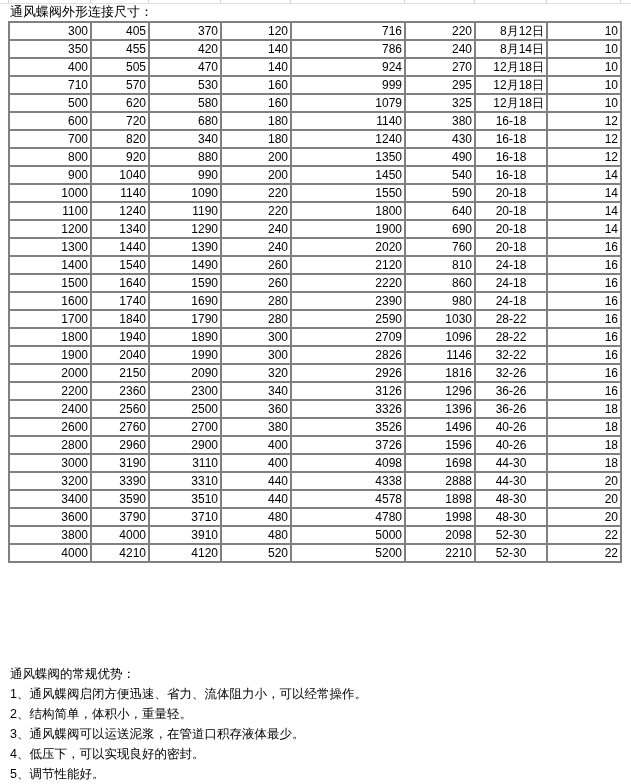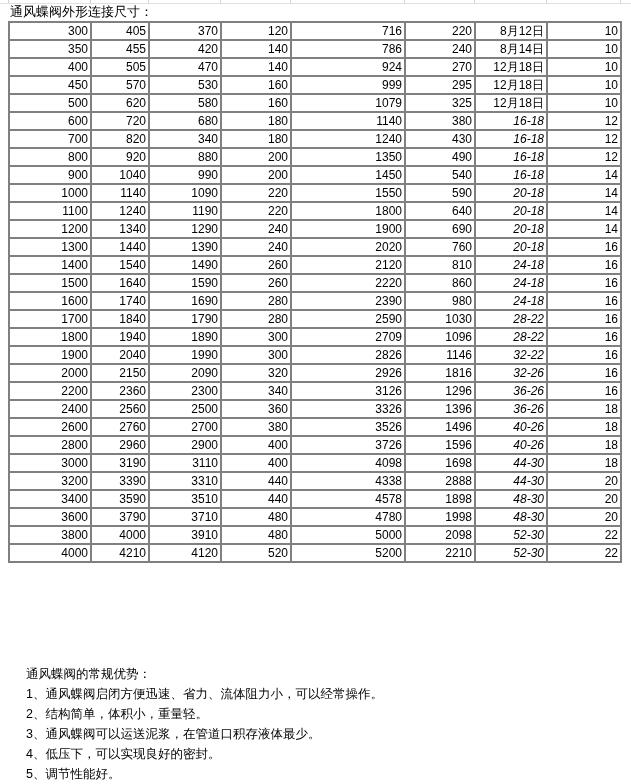--- a/index.html
+++ b/index.html
@@ -6,24 +6,24 @@
   body { width:631px; height:784px; position:relative; overflow:hidden;
          font-family: "Liberation Sans", "DejaVu Sans", sans-serif; color:#000; }
   .top-strip { position:absolute; left:0; top:0; width:631px; height:3px; border-bottom:1px solid #e0e0e0; }
   .top-strip span { position:absolute; top:0; width:1px; height:3px; background:#d4d4d4; }
   .title { position:absolute; left:10px; top:4px; font-size:13px; line-height:16px; }
   table.dims { position:absolute; left:8px; top:21px; border-collapse:collapse; table-layout:fixed; }
   table.dims td { border:2px solid #808080; height:16px; padding:0 2px; font-size:12px; line-height:16px;
                   white-space:nowrap; overflow:hidden; box-sizing:border-box; }
   table.dims tr.head td { text-align:left; }
   table.dims td.num { text-align:right; }
-  table.dims td.txt { text-align:right;font-style:italic; }
+  table.dims td.txt { text-align:center; }
   table.dims td.center { text-align:center; }
   .notes { position:absolute; left:10px; top:664px; font-size:12.5px; line-height:20px; }
-  .notes div { white-space:nowrap;margin-left:16px; }
+  .notes div { white-space:nowrap; }
 </style>
 </head>
 <body>
 
 <div class="top-strip">
   <span style="left:8px"></span>
     <span style="left:90px"></span>
     <span style="left:148px"></span>
   <span style="left:220px"></span>
     <span style="left:290px"></span>
@@ -71,21 +71,21 @@
         <td class="num">400</td>
         <td class="num">505</td>
         <td class="num">470</td>
         <td class="num">140</td>
         <td class="num">924</td>
         <td class="num">270</td>
         <td class="num">12月18日</td>
         <td class="num">10</td>
       </tr>
       <tr>
-        <td class="num">450</td>
+        <td class="num">710</td>
         <td class="num">570</td>
         <td class="num">530</td>
         <td class="num">160</td>
         <td class="num">999</td>
         <td class="num">295</td>
         <td class="num">12月18日</td>
         <td class="num">10</td>
       </tr>
       <tr>
         <td class="num">500</td>

